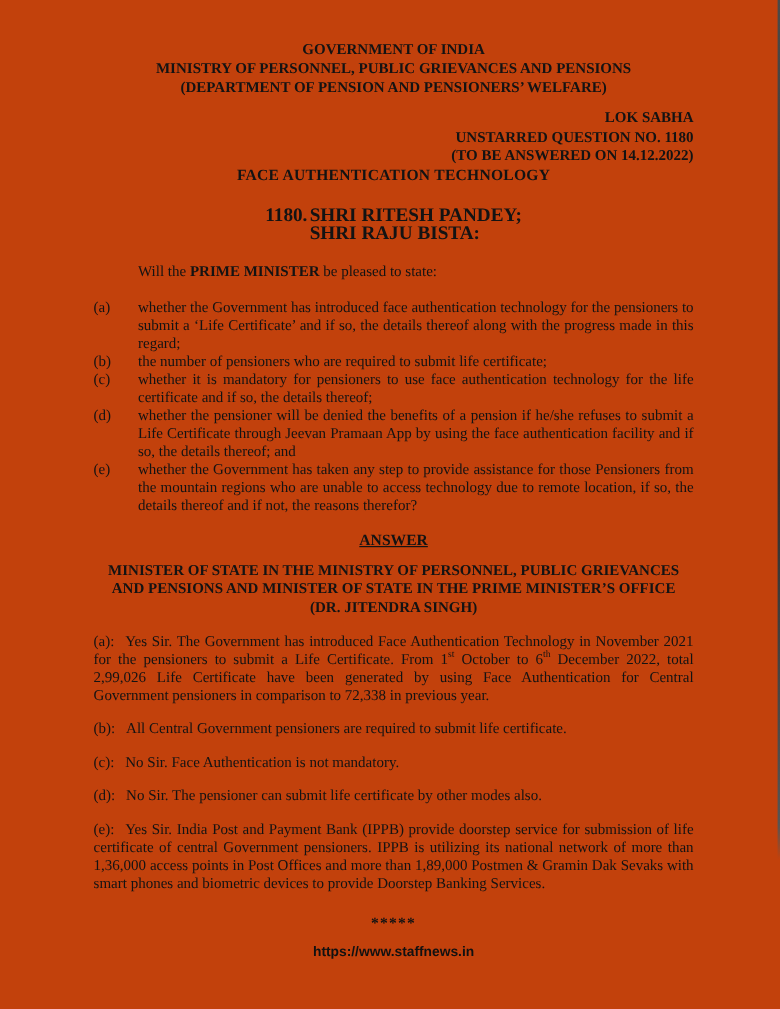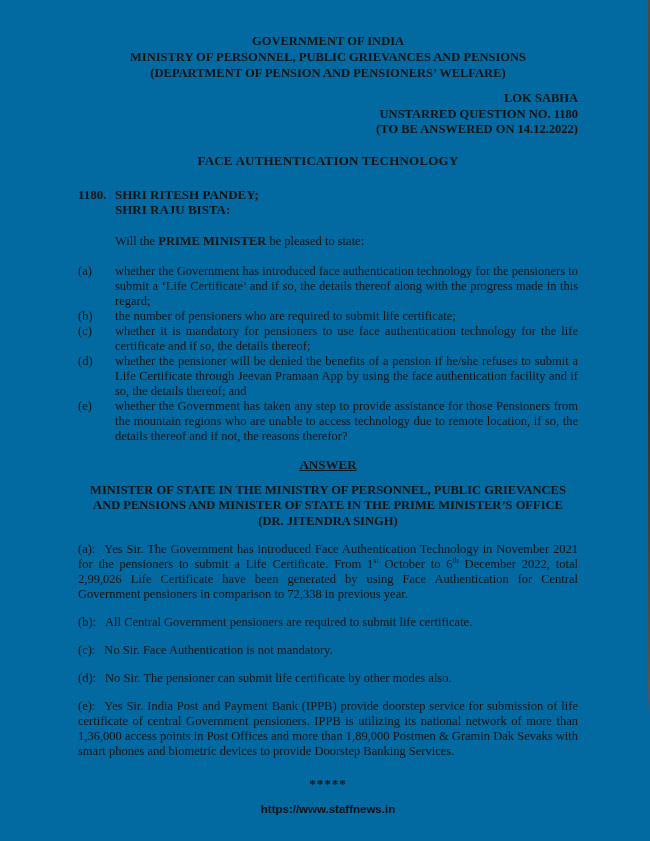--- a/index.html
+++ b/index.html
@@ -11,37 +11,37 @@
     position: relative;
     font-family: "Liberation Serif", "DejaVu Serif", serif;
     color: #131313;
     -webkit-font-smoothing: antialiased;
   }
   .page {
     position: relative;
     width: 650px;
     height: 841px;
     padding: 33px 72px 0 78px;
-    background: #0369a1;
+    background: #c2410c;
   }
   .scan-edge {
     position: absolute;
     top: 0;
     right: 0;
     width: 2px;
     height: 716px;
     background: linear-gradient(to bottom, #4a4a4a 0%, #2e2e2e 55%, #555555 96%, rgba(85,85,85,0) 100%);
   }
   .c { text-align: center; }
   .b { font-weight: bold; }
   .u { text-decoration: underline; }
   .hdr { font-size: 12.5px; line-height: 16px; font-weight: bold; }
   .house { font-size: 12.5px; line-height: 15.5px; font-weight: bold; margin-top: 10px; text-align: right; }
-  .subject { font-size: 13px; line-height: 15px; font-weight: bold; margin-top: 15px; letter-spacing: 0.2px; }
-  .askers { margin-top: 19px; display: flex; font-weight: bold; font-size: 13px; line-height: 15px; }
+  .subject { font-size: 13px; line-height: 15px; font-weight: bold; letter-spacing: 0.2px; }
+  .askers { margin-top: 19px; display: flex; font-weight: bold; font-size: 16px; line-height: 15px; justify-content: center; }
   .askers .num { width: 37px; flex: 0 0 37px; }
   .intro { margin-top: 17px; margin-left: 37px; font-size: 12.5px; line-height: 15px; }
   .q-list { margin-top: 15px; }
   .q-item { display: flex; font-size: 12.5px; line-height: 15px; }
   .q-item .q-label { width: 37px; flex: 0 0 37px; }
   .q-item .q-text { flex: 1; text-align: justify; }
   .answer-hdr { margin-top: 13px; font-size: 13px; line-height: 15px; }
   .minister { margin-top: 11px; font-size: 12.5px; line-height: 15.5px; font-weight: bold; }
   .ans-para { margin-top: 13px; font-size: 12.5px; line-height: 15px; text-align: justify; }
   .ans-para .ans-label { margin-right: 9px; }

